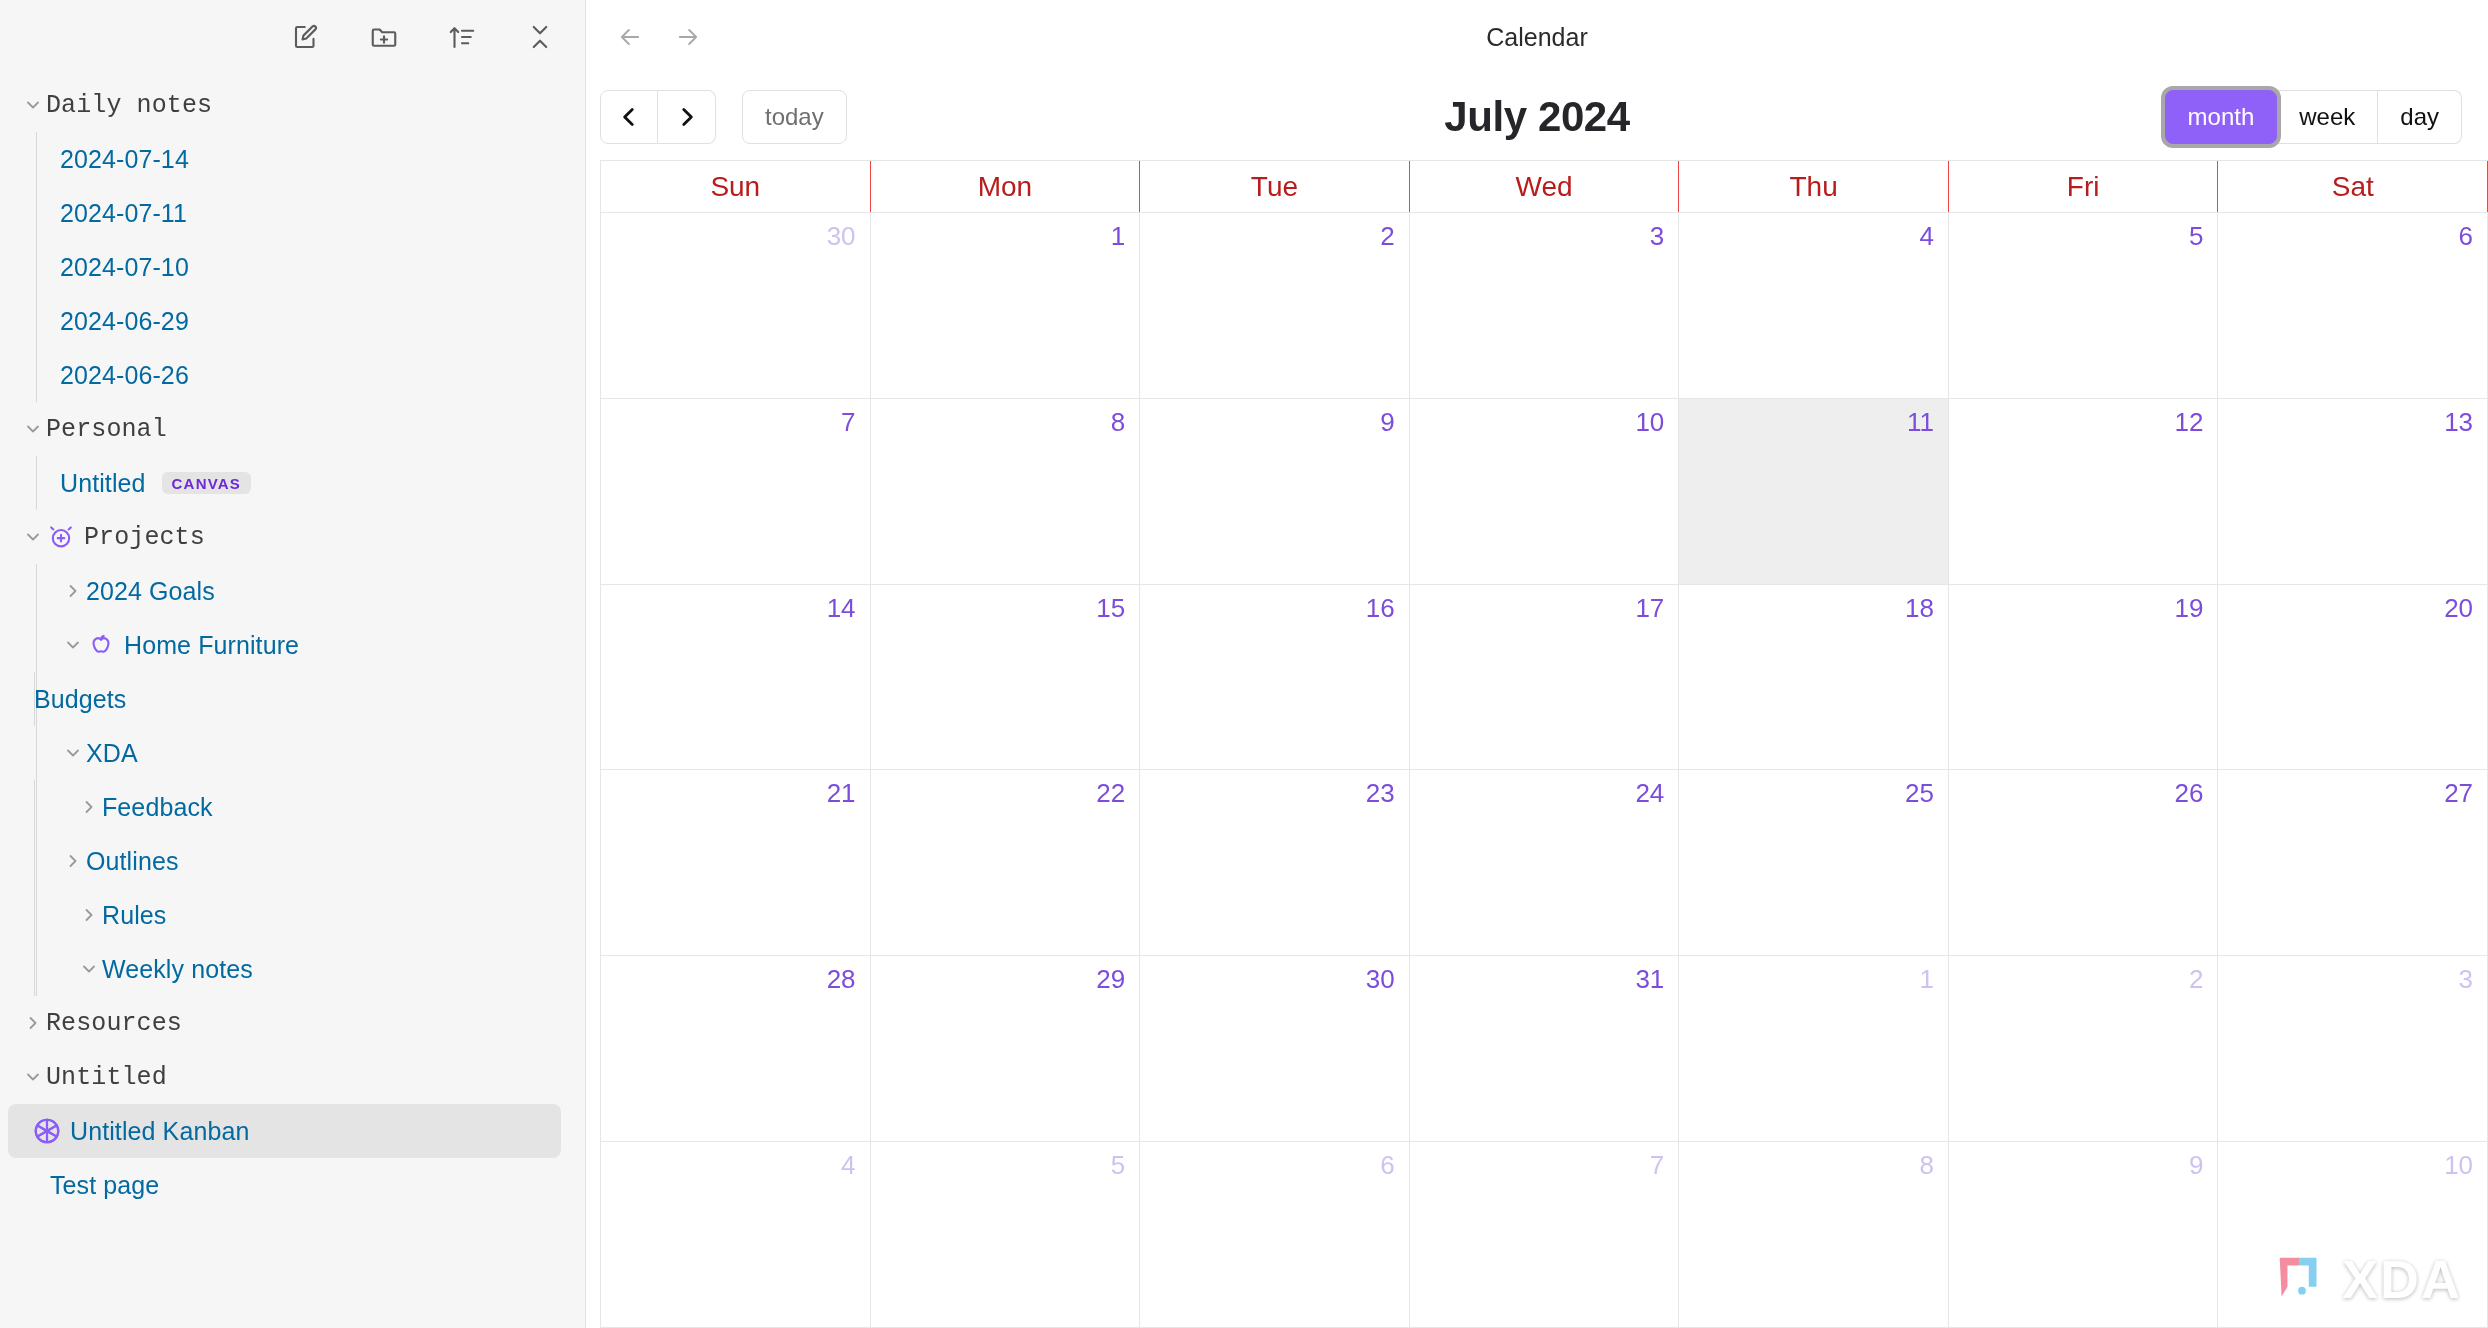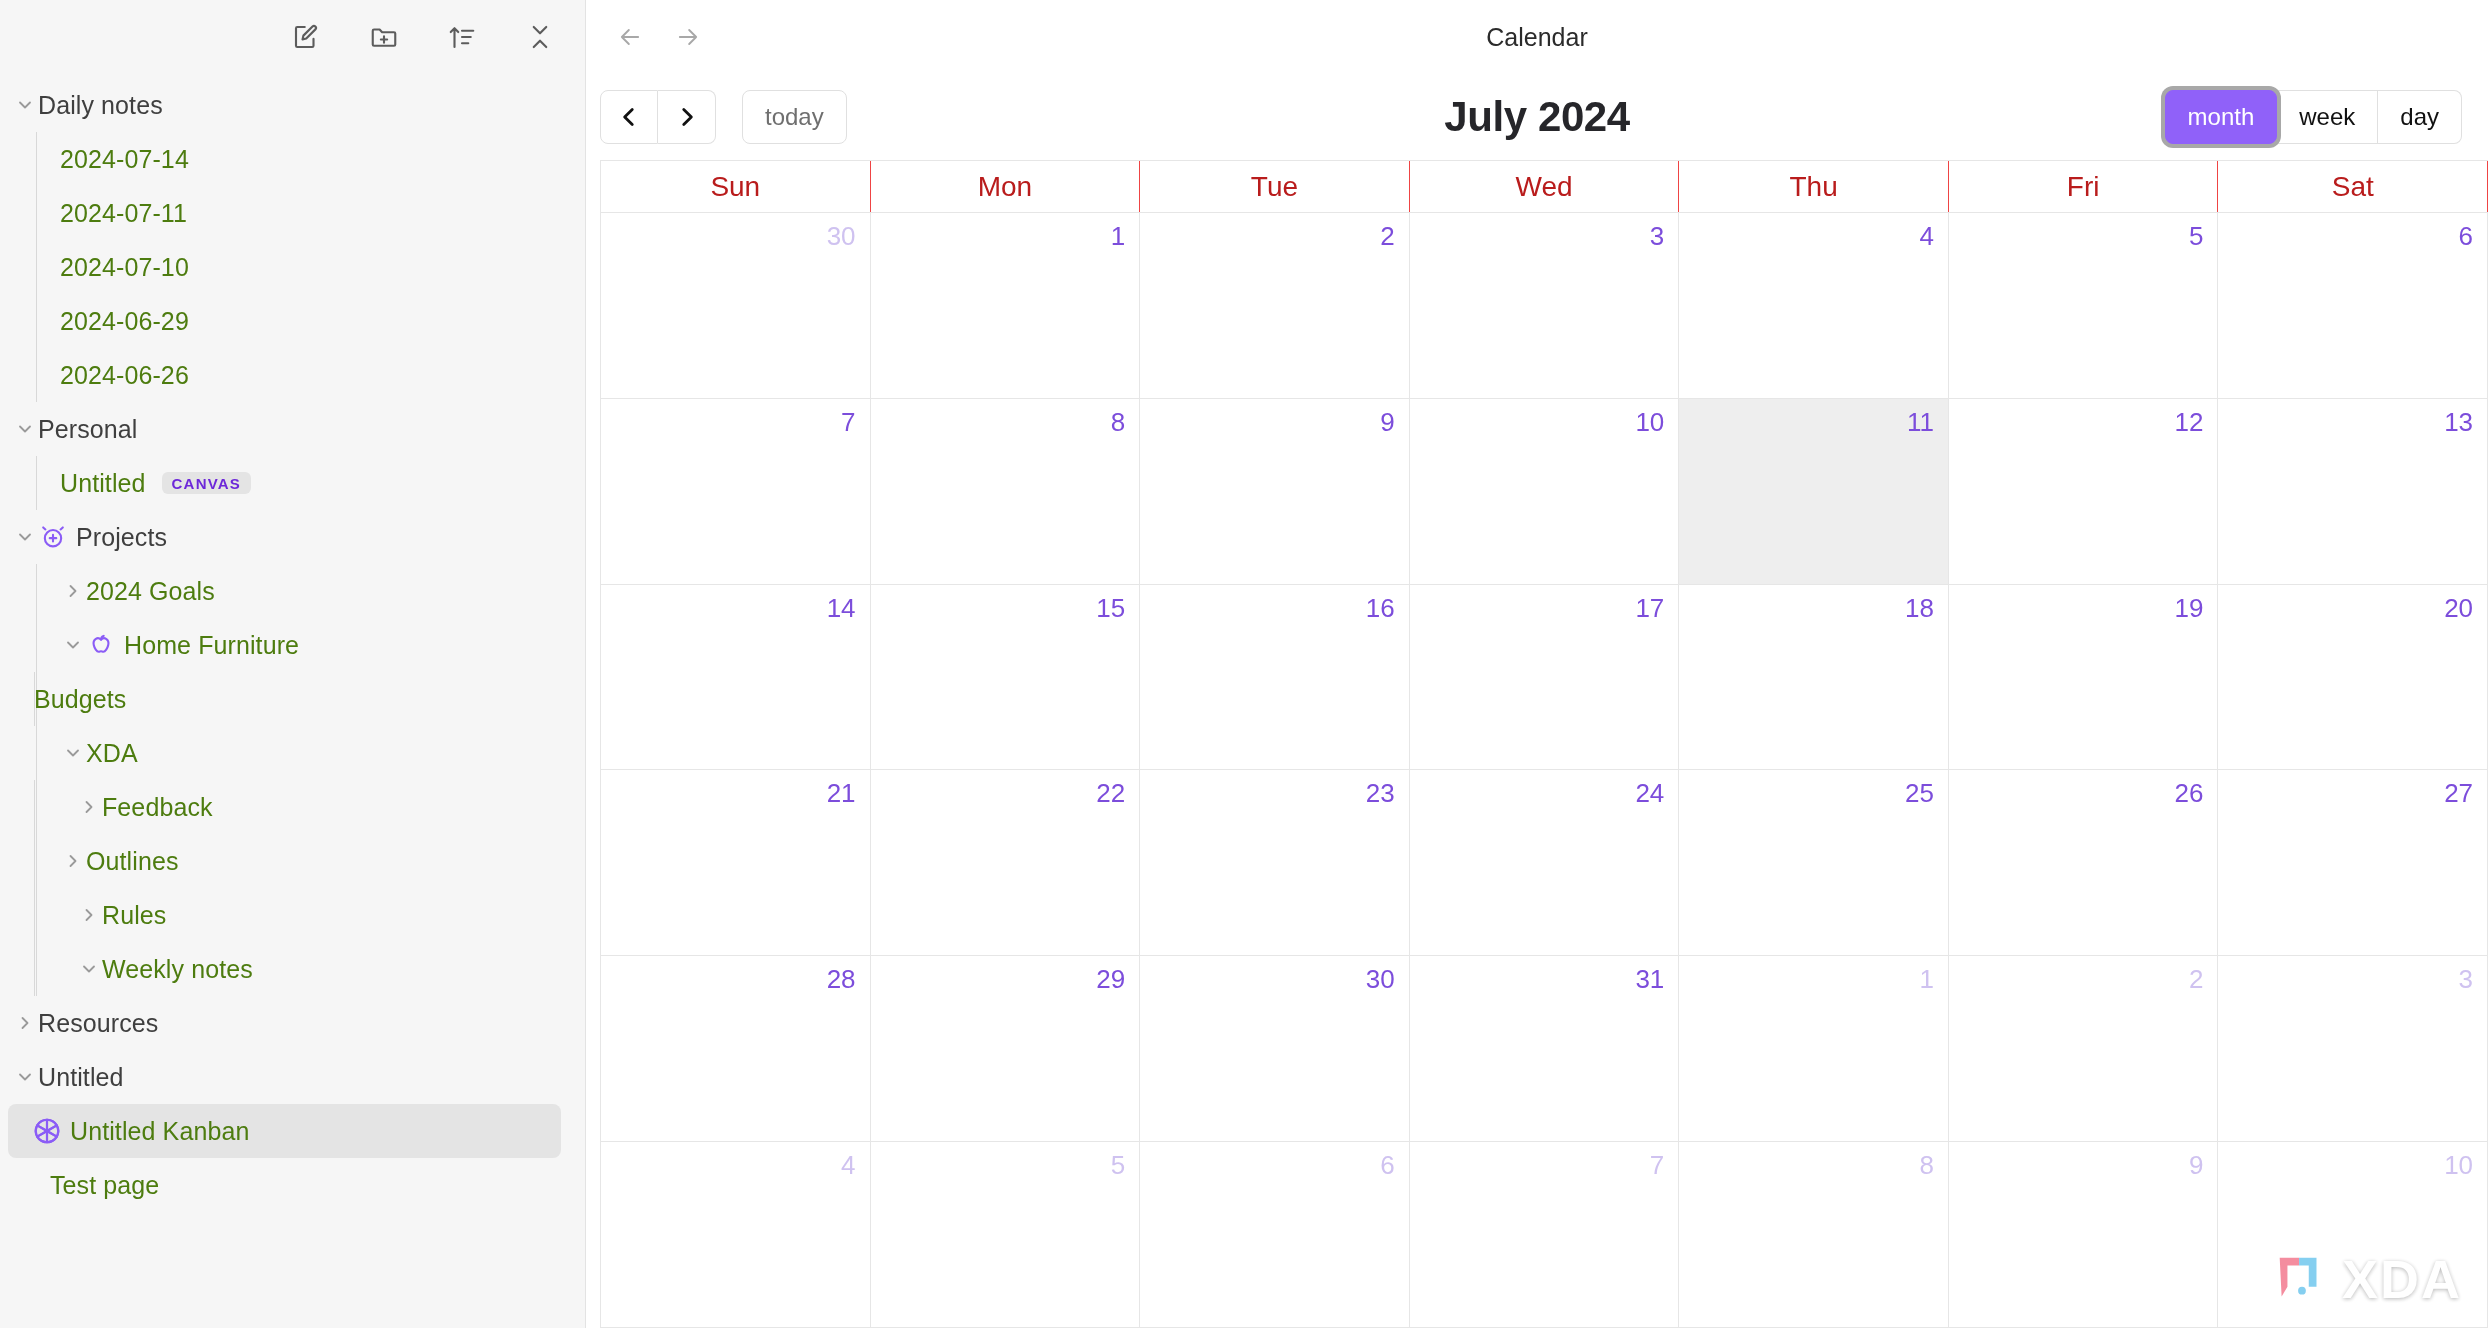--- a/index.html
+++ b/index.html
@@ -86,21 +86,21 @@
     min-width: 30px;
     height: 30px;
     display: flex;
     align-items: center;
     justify-content: center;
     margin-right: 8px;
   }
 
   .row .label {
     font-size: 25px;
-    color: #4d7c0f;
+    color: #0369a1;
     letter-spacing: 0.1px;
   }
   .row.group > .label { color: #3f3f3f; }
 
   .badge {
     margin-left: 16px;
     background: #e4e4e4;
     color: #6d28d9;
     font-size: 15px;
     font-weight: bold;
@@ -117,21 +117,21 @@
     position: absolute;
     top: 0;
     bottom: 0;
     width: 1px;
     background: #d8d8d8;
   }
   .lvl1 { padding-left: 0; }
   .lvl1 > .children::before { left: 36px; }
   .lvl1 > .children > .row { padding-left: 60px; }
 
-  .row.depth0 { padding-left: 12px; }
+  .row.depth0 { padding-left: 20px; font-family: Liberation Mono, monospace; }
 
   
   #main {
     flex: 1 1 auto;
     height: 100%;
     background: #ffffff;
     display: flex;
     flex-direction: column;
     position: relative;
     overflow: hidden;

